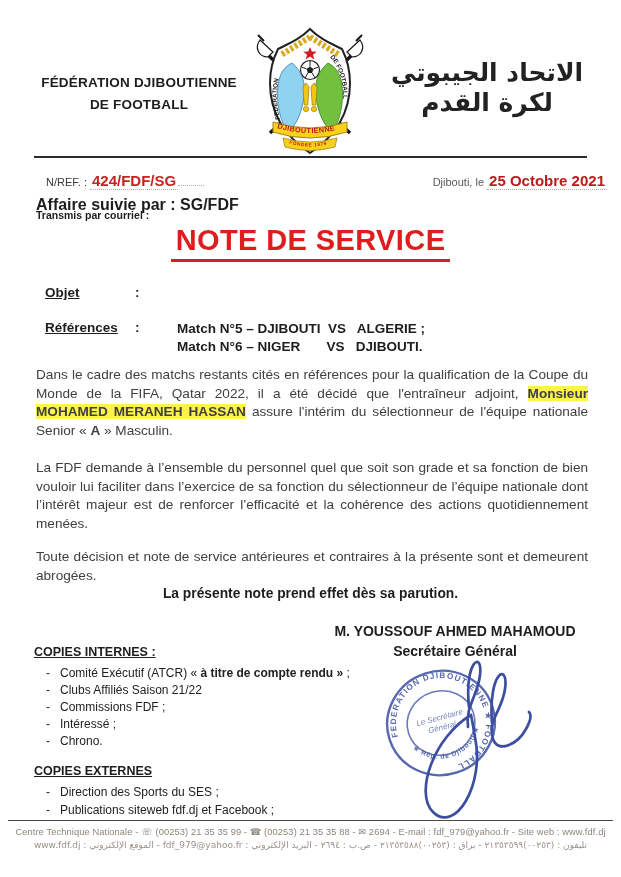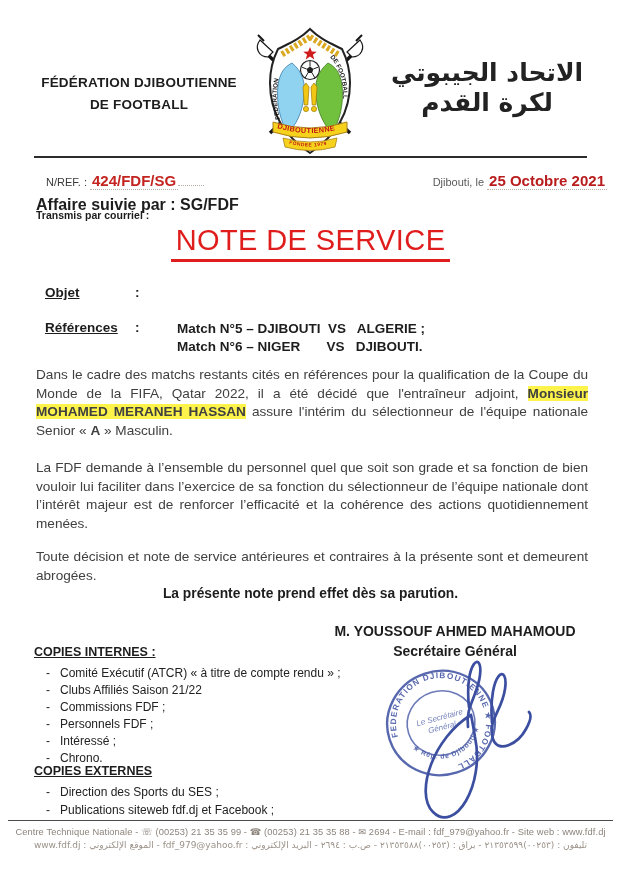--- a/index.html
+++ b/index.html
@@ -13,21 +13,21 @@
           font-family:"DejaVu Sans",sans-serif;font-weight:700;font-size:25px;line-height:30px;color:#222;}
   .hr-top{left:34px;top:156px;width:553px;border-top:2px solid #2c2c2c;height:0;}
   .nref{left:46px;top:172px;font-size:11px;color:#3a3a3a;white-space:nowrap;}
   .nref .num{color:#c42420;font-weight:700;font-size:15px;border-bottom:1.5px dotted #b9ada3;padding:0 2px;}
   .nref .tail{display:inline-block;width:26px;border-bottom:1.5px dotted #b9ada3;}
   .dateline{right:14px;top:172px;font-size:11px;color:#5a5a5a;white-space:nowrap;}
   .dateline .date{color:#b91c1c;font-weight:700;font-size:15px;border-bottom:1.5px dotted #b9ada3;padding:0 2px;}
   .meta1{left:36px;top:196px;font-size:16px;font-weight:700;}
   .meta2{left:36px;top:209px;font-size:10.5px;font-weight:700;}
   .title-wrap{left:0;top:224px;width:621px;text-align:center;}
-  .title{display:inline-block;font-size:29px;font-weight:400;color:#e01d1d;letter-spacing:.4px;
+  .title{display:inline-block;font-size:29px;font-weight:700;color:#e01d1d;letter-spacing:.4px;
          border-bottom:3px solid #e01d1d;padding:0 5px 2px;}
   
   .kvrow{font-size:13.5px;font-weight:700;display:flex;align-items:flex-start;}
   .kvrow .lbl{display:inline-block;width:90px;text-decoration:underline;}
   .kvrow .colon{display:inline-block;width:42px;}
   .kvrow .val{display:inline-block;width:420px;white-space:pre-wrap;line-height:18px;}
   .objet{left:45px;top:285px;}
   .refs{left:45px;top:320px;}
   
   .para{left:36px;width:552px;font-size:13.6px;line-height:18.6px;text-align:justify;color:#404040;}
@@ -159,30 +159,27 @@
   <div class="abs effect">La présente note prend effet dès sa parution.</div>
 
   <div class="abs sig-block">
     <div>M. YOUSSOUF AHMED MAHAMOUD</div>
     <div>Secrétaire Général</div>
   </div>
 
   <div class="abs copies-h ci-h">COPIES INTERNES :</div>
   <div class="abs list ci-list">
     <div class="li">
-        <span><span>Comité Exécutif (ATCR) « </span><span style="font-weight: 400; margin-top: 23px;">à titre de compte rendu »</span><span> ;</span></span>
+        <span><span>Comité Exécutif (ATCR) « </span><span style="font-weight: 700; margin-top: 23px;">à titre de compte rendu »</span><span> ;</span></span>
       </div>
     <div class="li">
         <span><span>Clubs Affiliés Saison 21/22</span></span>
       </div>
     <div class="li">
         <span><span>Commissions FDF ;</span></span>
-      </div>
-    <div class="li">
-        <span><span>Personnels FDF ;</span></span>
       </div>
     <div class="li">
         <span><span>Intéressé ;</span></span>
       </div>
     <div class="li">
         <span><span>Chrono.</span></span>
       </div>
   </div>
 
   <div class="abs copies-h ce-h">COPIES EXTERNES</div>

